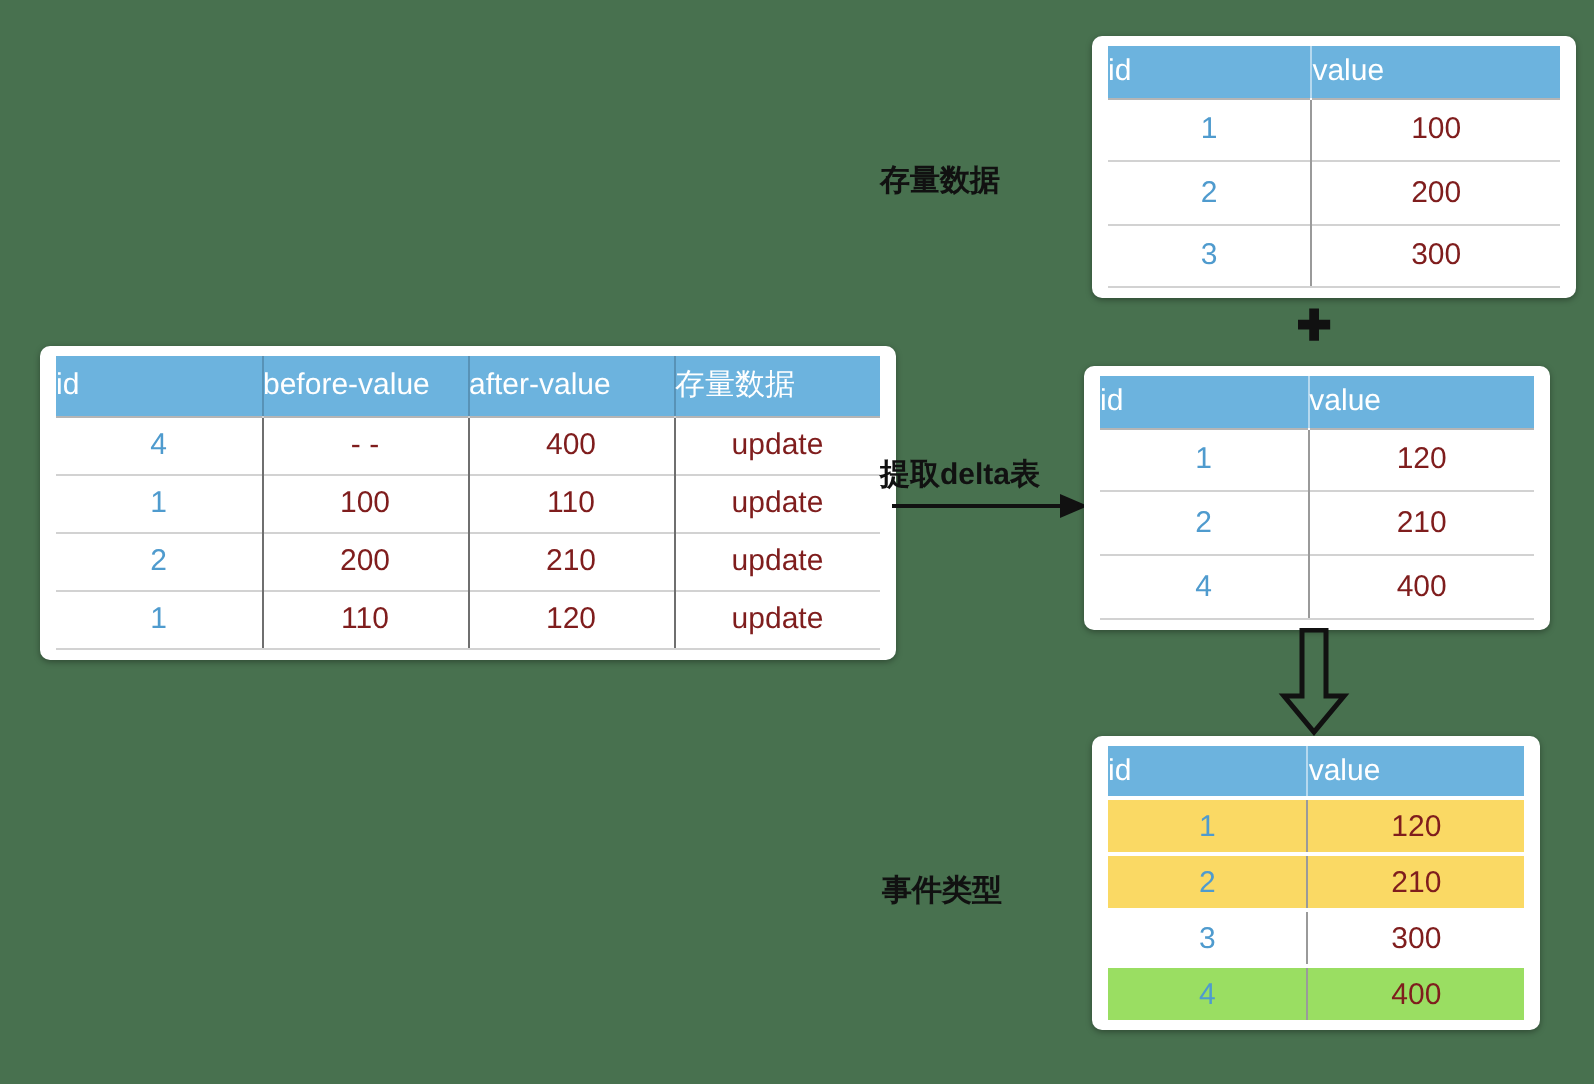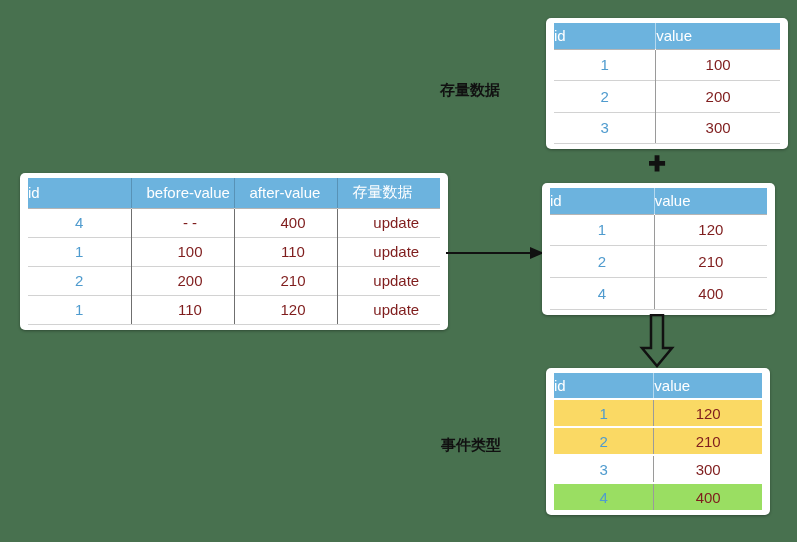--- a/index.html
+++ b/index.html
@@ -18,21 +18,21 @@
   th {
     background:#6CB3DE; color:#ffffff; font-weight:normal;
     font-size:15px; text-align:left;
   }
   td {
     text-align:center; font-size:15px; color:#7f1d1d;
   }
   .col-id { color:#4F9BCE; }
   
   .tbl-binlog th { height:30px; }
-  .tbl-binlog td + td, .tbl-binlog th + th { border-left:1px solid #6f6f6f;padding-left:15px; }
+  .tbl-binlog td + td, .tbl-binlog th + th { border-left:1px solid #6f6f6f; }
   .tbl-binlog th + th { border-left:1px solid rgba(0,0,0,0.18); }
   .tbl-binlog tbody tr:first-child td { border-top:1px solid #b5b5b5; }
   .tbl-binlog tbody tr + tr td { border-top:1px solid #d2d2d2; }
   .tbl-binlog tbody tr:last-child td { border-bottom:1px solid #d2d2d2; }
   
   .tbl-small th { height:26px; }
   .tbl-small td + td, .tbl-small th + th { border-left:1px solid #9a9a9a; }
   .tbl-small th + th { border-left:1px solid rgba(255,255,255,0.5); }
   .tbl-small tbody tr:first-child td { border-top:1px solid #b5b5b5; }
   .tbl-small tbody tr + tr td { border-top:1px solid #d2d2d2; }
@@ -122,20 +122,21 @@
         <tr>
           <td class="col-id">3</td>
           <td>300</td>
         </tr>
       </tbody>
     </table>
   </div>
 
   <div class="plus">✚</div>
 
+  <div class="flow-label" style="left:440px; top:228px; width:108px;">提取delta表</div>
   <svg class="svg-abs" style="left:445px; top:245px;" width="100" height="16">
     <line x1="1" y1="8" x2="86" y2="8" stroke="#111111" stroke-width="2"></line>
     <polygon points="85,2 99,8 85,14" fill="#111111"></polygon>
   </svg>
 
   <div class="card" style="left:542px; top:183px; width:233px; height:132px;">
     <table class="tbl-small">
       <colgroup>
           <col style="width:48%">
           <col style="width:52%">

